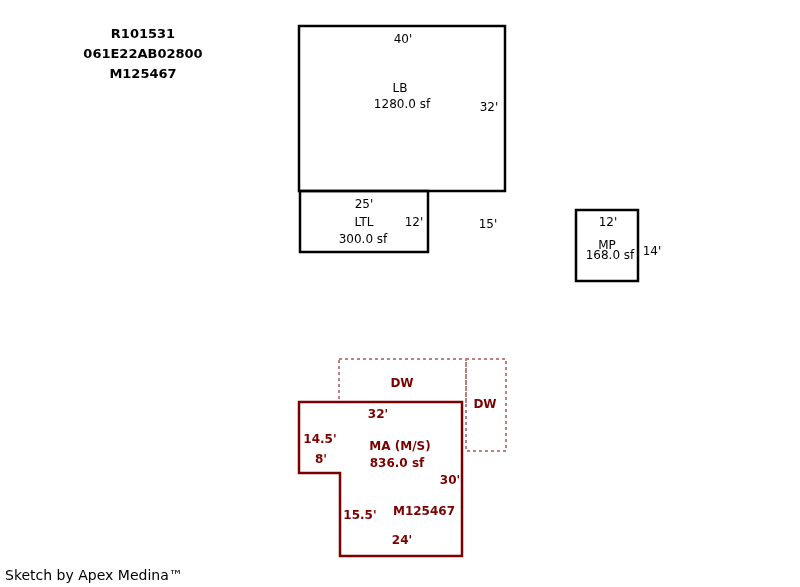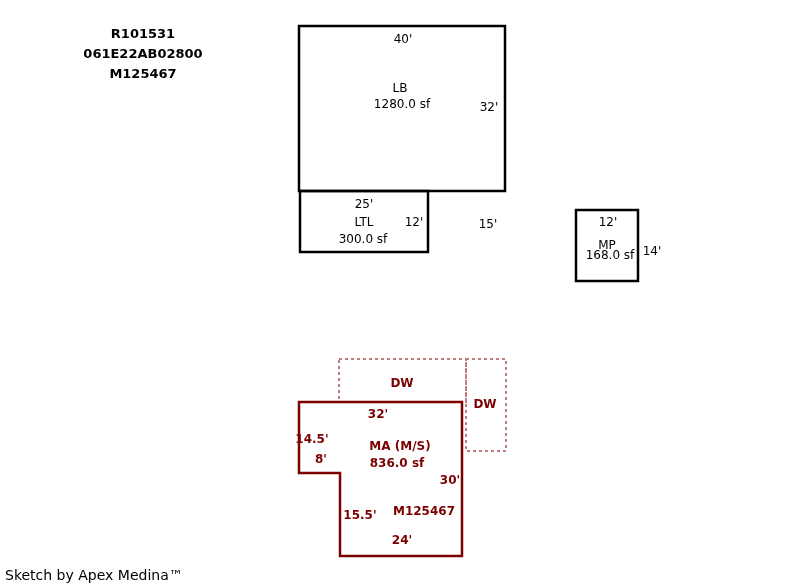--- a/index.html
+++ b/index.html
@@ -84,21 +84,21 @@
 
   <div class="lbl black" style="left:608px; top:222px;">12'</div>
   <div class="lbl black" style="left:607px; top:245px;">MP</div>
   <div class="lbl black" style="left:610px; top:255px;">168.0 sf</div>
   <div class="lbl black" style="left:652px; top:251px;">14'</div>
 
   <div class="lbl red" style="left:402px; top:383px;">DW</div>
   <div class="lbl red" style="left:485px; top:404px;">DW</div>
 
   <div class="lbl red" style="left:378px; top:414px;">32'</div>
-  <div class="lbl red" style="left:312px; top:439px;">14.5'</div>
+  <div class="lbl red" style="left:320px; top:439px;">14.5'</div>
   <div class="lbl red" style="left:321px; top:459px;">8'</div>
   <div class="lbl red" style="left:400px; top:446px;text-align:right;">MA (M/S)</div>
   <div class="lbl red" style="left:397px; top:463px;">836.0 sf</div>
   <div class="lbl red" style="left:450px; top:480px;">30'</div>
   <div class="lbl red" style="left:360px; top:515px;">15.5'</div>
   <div class="lbl red" style="left:424px; top:511px;">M125467</div>
   <div class="lbl red" style="left:402px; top:540px;">24'</div>
 
   <div class="footer-credit">Sketch by Apex Medina™</div>
 

